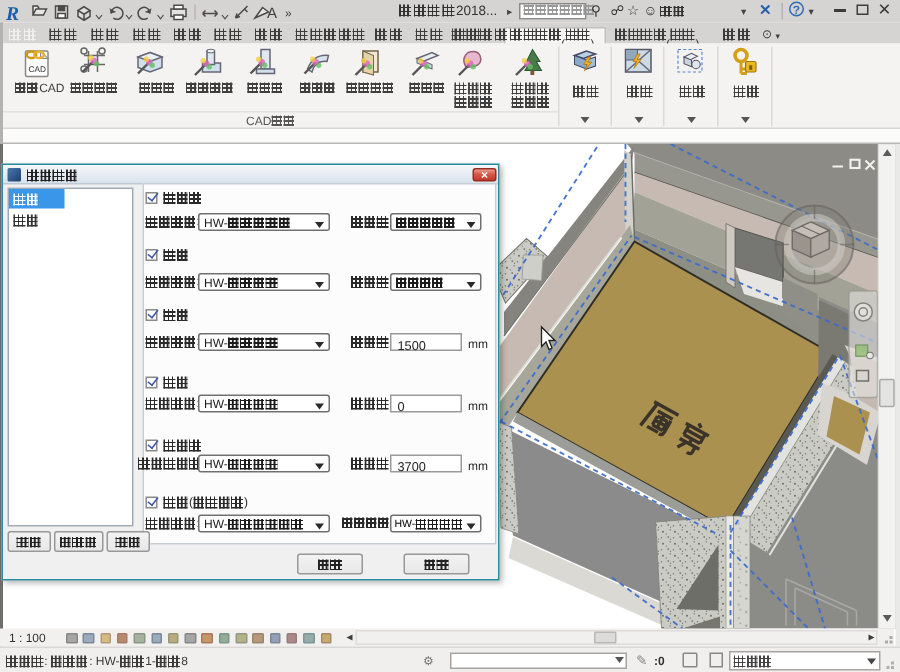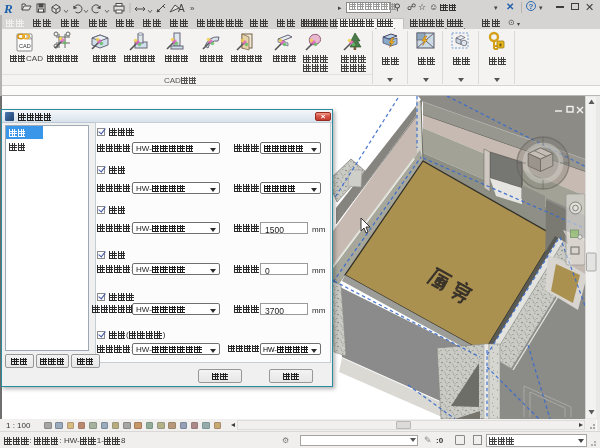--- a/index.html
+++ b/index.html
@@ -52,20 +52,21 @@
           <rect x="98" y="9" width="6" height="3" fill="#fff"></rect>
 <line x1="112" y1="2" x2="112" y2="12" stroke="#b8b6b2"></line>
 <path d="M117,8 h10 M117,8 l2,-2 M117,8 l2,2 M127,8 l-2,-2 M127,8 l-2,2"></path>
           <path d="M130,9 l2,2.5 l2,-2.5" stroke-width=".8"></path>
 <path d="M139,11 l8,-8 m-8,8 l1,-3 m-1,3 l3,-1 m3,-5 l2,2"></path>
 <path d="M152,11 l5,-7 l4,3 z" fill="#e8e6e2"></path>
 <text x="160" y="11" font-size="10" fill="#3f3f3f" stroke="none" font-family="Liberation Sans">A</text>
 <text x="172" y="10" font-size="8" fill="#3f3f3f" stroke="none">»</text>
 </g>
       </svg>
+<div class="abs" style="left:266px;top:3px"><s class="z z8" style="color:#333;"></s><s class="z z8" style="color:#333;"></s><s class="z z8" style="color:#333;"></s><s class="z z8" style="color:#333;"></s><span class="lat" style="color:#333">​2018...</span></div>
 <div class="abs" style="left:338px;top:4px;font-size:7px;color:#444">▸</div>
 <div class="abs" style="left:346px;top:1.5px;width:45px;height:11px;background:#fff;border:1px solid #8a8a8a"></div>
 <div class="abs" style="left:349px;top:3px"><s class="z z7" style="color:#999;"></s><s class="z z7" style="color:#999;"></s><s class="z z7" style="color:#999;"></s><s class="z z7" style="color:#999;"></s><s class="z z7" style="color:#999;"></s><s class="z z7" style="color:#999;"></s></div>
 <div class="abs" style="left:394px;top:2px;font-size:9px;color:#333;line-height:10px">⚲</div>
 <div class="abs" style="left:407px;top:2px;font-size:9px;color:#333;line-height:10px">☍</div>
 <div class="abs" style="left:418px;top:2px;font-size:9px;color:#333;line-height:10px">☆</div>
 <div class="abs" style="left:429px;top:2px;font-size:9px;color:#333;line-height:10px">☺</div>
 <div class="abs" style="left:440px;top:3.5px"><s class="z z75" style="color:#333;"></s><s class="z z75" style="color:#333;"></s></div>
 <div class="abs" style="left:494px;top:4px;font-size:7px;color:#444">▾</div>
 <div class="abs" style="left:506px;top:1px;font-size:10px;color:#2460b0;font-weight:bold">✕</div>

